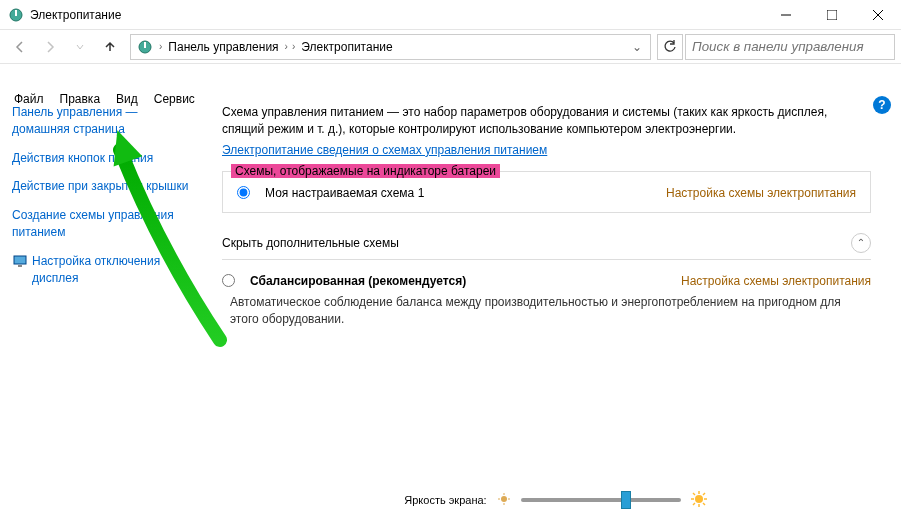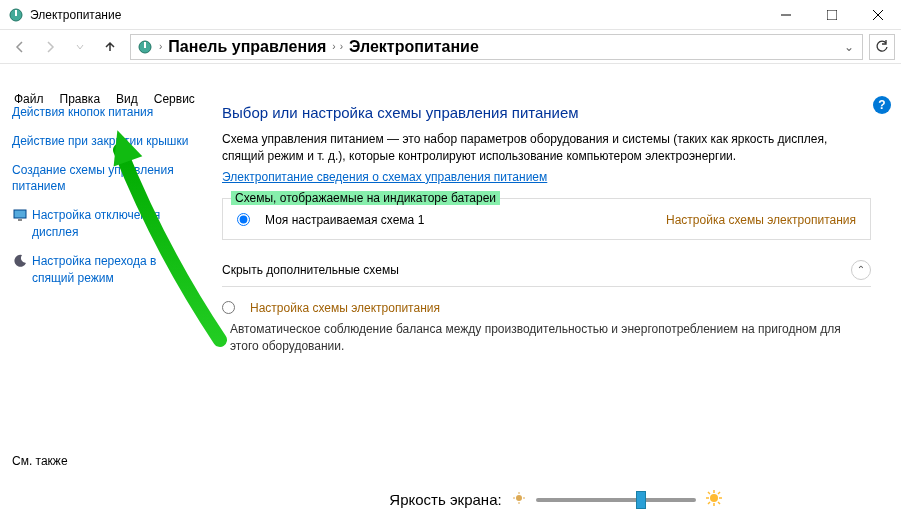--- a/index.html
+++ b/index.html
@@ -7,21 +7,21 @@
   
   .titlebar { height: 30px; display: flex; align-items: center; padding: 0 0 0 8px; border-bottom: 1px solid #e5e5e5; }
   .titlebar .icon { width: 16px; height: 16px; margin-right: 6px; }
   .titlebar .title { flex: 1; font-size: 12px; }
   .winbtn { width: 46px; height: 30px; display: flex; align-items: center; justify-content: center; }
   
   .navbar { height: 34px; display: flex; align-items: center; padding: 2px 6px; gap: 2px; border-bottom: 1px solid #e5e5e5; }
   .navbtn { width: 28px; height: 26px; display: flex; align-items: center; justify-content: center; border: 1px solid transparent; opacity: 0.5; }
   .navbtn.enabled { opacity: 1; }
   .addrbar { flex: 1; height: 26px; border: 1px solid #ccc; display: flex; align-items: center; padding: 0 2px; margin: 0 4px; }
-  .addrbar .crumb { padding: 0 4px; font-size: 16px; font-weight: bold; }
+  .addrbar .crumb { padding: 0 4px; font-size: 12px; }
   .addrbar .chev { color: #666; padding: 0 2px; font-size: 10px; }
   .addrbar .dd { margin-left: auto; padding: 0 6px; color: #666; }
   .refreshbtn { width: 26px; height: 26px; border: 1px solid #ccc; display: flex; align-items: center; justify-content: center; }
   .searchbox { width: 210px; height: 26px; border: 1px solid #ccc; display: flex; align-items: center; padding: 0 6px; color: #888; font-style: italic; }
   
   .menubar { height: 26px; display: flex; align-items: center; padding: 0 8px; gap: 4px; }
   .menuitem { padding: 2px 6px; margin-top: 44px; }
   
   .content { display: flex; height: calc(100% - 90px); position: relative; }
   
@@ -29,34 +29,34 @@
   .sidelink { color: #0066cc; margin-bottom: 12px; line-height: 1.4; cursor: pointer; display: flex; align-items: flex-start; gap: 4px; }
   .sidelink .sicon { width: 16px; height: 16px; flex-shrink: 0; }
   .sidelink.plain { color: #000; margin-top: 20px; margin-bottom: 6px; }
   
   .main { flex: 1; padding: 14px 30px 10px 12px; position: relative; }
   .main h1 { color: #003399; font-weight: normal; font-size: 15px; margin-bottom: 10px; }
   .desc { line-height: 1.45; margin-bottom: 4px; }
   .infolink { color: #0066cc; text-decoration: underline; cursor: pointer; }
   
   .groupbox { border: 1px solid #ddd; padding: 10px 14px 8px; margin-top: 14px; position: relative; }
-  .groupbox .legend { position: absolute; top: -8px; left: 8px; background: #86efac; padding: 0 4px; font-size: 12px; }
+  .groupbox .legend { position: absolute; top: -8px; left: 8px; background: #ec4899; padding: 0 4px; font-size: 12px; }
   .planrow { display: flex; align-items: center; gap: 15px; padding: 4px 0; }
   .planrow input[type=radio] { width: 13px; height: 13px; }
   .planrow .planname { flex: 1; }
   .planrow .planlink { color: #a16207; cursor: pointer; }
   .plansub { margin-left: 8px; color: #333; line-height: 1.4; margin-top: 2px; }
   
   .sectionrow { display: flex; align-items: center; margin-top: 20px; }
   .sectionrow .seclabel { flex: 1; }
   .expandbtn { width: 20px; height: 20px; border: 1px solid #ccc; border-radius: 50%; display: flex; align-items: center; justify-content: center; font-size: 10px; color: #555; }
   
   .helpicon { position: absolute; top: 6px; right: 10px; width: 18px; height: 18px; background: #0078d7; color: #fff; border-radius: 50%; display: flex; align-items: center; justify-content: center; font-size: 12px; font-weight: bold; cursor: pointer; }
   
-  .footer { position: absolute; bottom: 10px; left: 0; right: 0; display: flex; align-items: center; justify-content: center; gap: 10px; font-size: 15px; }
+  .footer { position: absolute; bottom: 10px; left: 0; right: 0; display: flex; align-items: center; justify-content: center; gap: 10px; font-size: 11px; }
   .slider-track { width: 160px; height: 4px; background: #999; position: relative; border-radius: 2px; }
   .slider-thumb { position: absolute; top: -7px; left: 100px; width: 10px; height: 18px; background: #2a9fd6; border: 1px solid #1a7fa6; }
   
   .arrow-annotation { position: absolute; top: 90px; left: 100px; pointer-events: none; z-index: 100; }
 </style>
 </head>
 <body>
 
 <div class="titlebar">
   <span class="icon">
@@ -118,85 +118,80 @@
     <span class="chev">›</span>
     <span class="crumb">Электропитание</span>
     <span class="dd">⌄</span>
   </div>
   <div class="refreshbtn">
       <svg width="14" height="14">
         <path d="M11 3 A5 5 0 1 0 12 7" fill="none" stroke="#333" stroke-width="1.3"></path>
         <path d="M11 0 L11 4 L7 4" fill="none" stroke="#333" stroke-width="1.3"></path>
       </svg>
     </div>
+  <input class="searchbox" placeholder="Поиск в панели управления" style="">
 </div>
 
 <div class="menubar">
   <span class="menuitem"><span>Файл</span></span>
   <span class="menuitem"><span>Правка</span></span>
   <span class="menuitem"><span>Вид</span></span>
   <span class="menuitem"><span>Сервис</span></span>
 </div>
 
 <div class="content">
   <div class="helpicon">?</div>
 
   <div class="sidebar">
     <div class="sidelink">
+        <span>Панель управления — домашняя страница</span>
+      </div>
+    <div class="sidelink">
         <span>Действия кнопок питания</span>
       </div>
     <div class="sidelink">
         <span>Действие при закрытии крышки</span>
       </div>
     <div class="sidelink">
         <span>Создание схемы управления питанием</span>
       </div>
     <div class="sidelink">
       <span class="sicon"><svg viewBox="0 0 16 16">
             <rect x="2" y="3" width="12" height="8" fill="#5ad" stroke="#048"></rect>
             <rect x="6" y="12" width="4" height="2" fill="#888"></rect>
           </svg></span>
       <span>Настройка отключения дисплея</span>
     </div>
-    <div class="sidelink">
-      <span class="sicon"><svg viewBox="0 0 16 16">
-            <path d="M10 2 A6 6 0 1 0 14 10 A5 5 0 0 1 10 2" fill="#556"></path>
-          </svg></span>
-      <span>Настройка перехода в спящий режим</span>
-    </div>
 
     <div style="height:135px"></div>
-    <div class="sidelink plain">
-        <span>См. также</span>
-      </div>
 
   </div>
 
   <div class="main">
-    <h1>Выбор или настройка схемы управления питанием</h1>
     <div class="desc">Схема управления питанием — это набор параметров оборудования и системы (таких как яркость дисплея, спящий режим и т. д.), которые контролируют использование компьютером электроэнергии.</div>
     <span class="infolink">Электропитание сведения о схемах управления питанием</span>
 
     <div class="groupbox">
       <span class="legend">Схемы, отображаемые на индикаторе батареи</span>
       <div class="planrow">
         <input type="radio" checked="" style="">
         <span class="planname">Моя настраиваемая схема 1</span>
         <span class="planlink">Настройка схемы электропитания</span>
       </div>
     </div>
 
     <div class="sectionrow">
       <span class="seclabel">Скрыть дополнительные схемы</span>
       <span class="expandbtn">⌃</span>
     </div>
 
     <div style="border-top:1px solid #ddd; margin-top:6px; padding-top:10px;">
       <div class="planrow">
         <input type="radio" style="">
+        <span class="planname" style="font-weight:bold">Сбалансированная (рекомендуется)</span>
         <span class="planlink">Настройка схемы электропитания</span>
       </div>
       <div class="plansub">Автоматическое соблюдение баланса между производительностью и энергопотреблением на пригодном для этого оборудовании.</div>
     </div>
 
     <div class="footer">
       <span>Яркость экрана:</span>
       <span><svg width="14" height="14">
             <circle cx="7" cy="7" r="3" fill="#da5"></circle>
             <g stroke="#da5" stroke-width="1">

